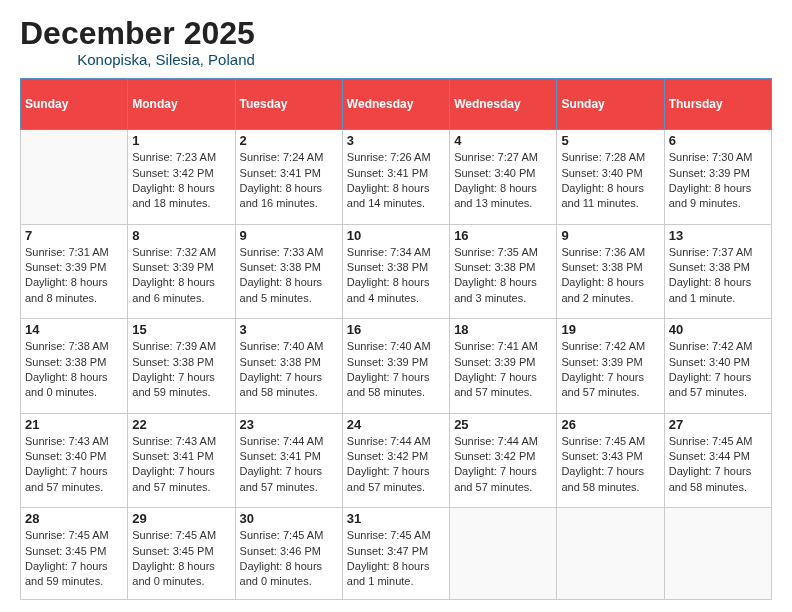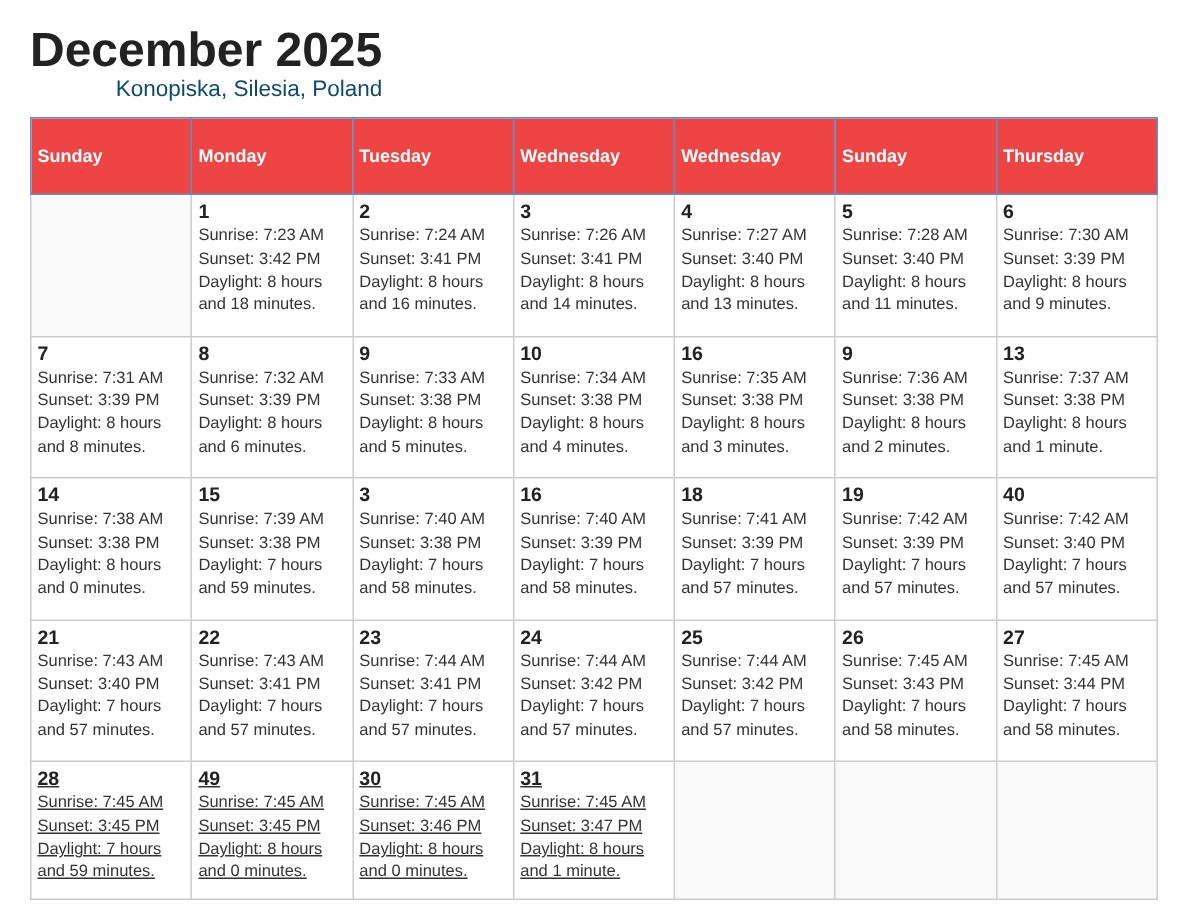--- a/index.html
+++ b/index.html
@@ -95,21 +95,20 @@
       display: block;
       margin-bottom: 2px;
     }
     .cell-info {
       font-size: 11px;
       color: #333;
       line-height: 1.4;
     }
     .last-row td {
       height: 80px;
-      text-decoration: underline;
     }
   </style>
 </head>
 <body>
 
 <div class="page">
   <div class="header">
     <div class="title-block">
       <div class="month-year">December 2025</div>
       <div class="location">Konopiska, Silesia, Poland</div>
@@ -246,21 +245,21 @@
             <span class="day-number">27</span>
             <div class="cell-info">Sunrise: 7:45 AM<br>Sunset: 3:44 PM<br>Daylight: 7 hours<br>and 58 minutes.</div>
           </td>
         </tr>
         <tr class="last-row">
           <td>
             <span class="day-number">28</span>
             <div class="cell-info">Sunrise: 7:45 AM<br>Sunset: 3:45 PM<br>Daylight: 7 hours<br>and 59 minutes.</div>
           </td>
           <td>
-            <span class="day-number">49</span>
+            <span class="day-number">29</span>
             <div class="cell-info">Sunrise: 7:45 AM<br>Sunset: 3:45 PM<br>Daylight: 8 hours<br>and 0 minutes.</div>
           </td>
           <td>
             <span class="day-number">30</span>
             <div class="cell-info">Sunrise: 7:45 AM<br>Sunset: 3:46 PM<br>Daylight: 8 hours<br>and 0 minutes.</div>
           </td>
           <td>
             <span class="day-number">31</span>
             <div class="cell-info">Sunrise: 7:45 AM<br>Sunset: 3:47 PM<br>Daylight: 8 hours<br>and 1 minute.</div>
           </td>

